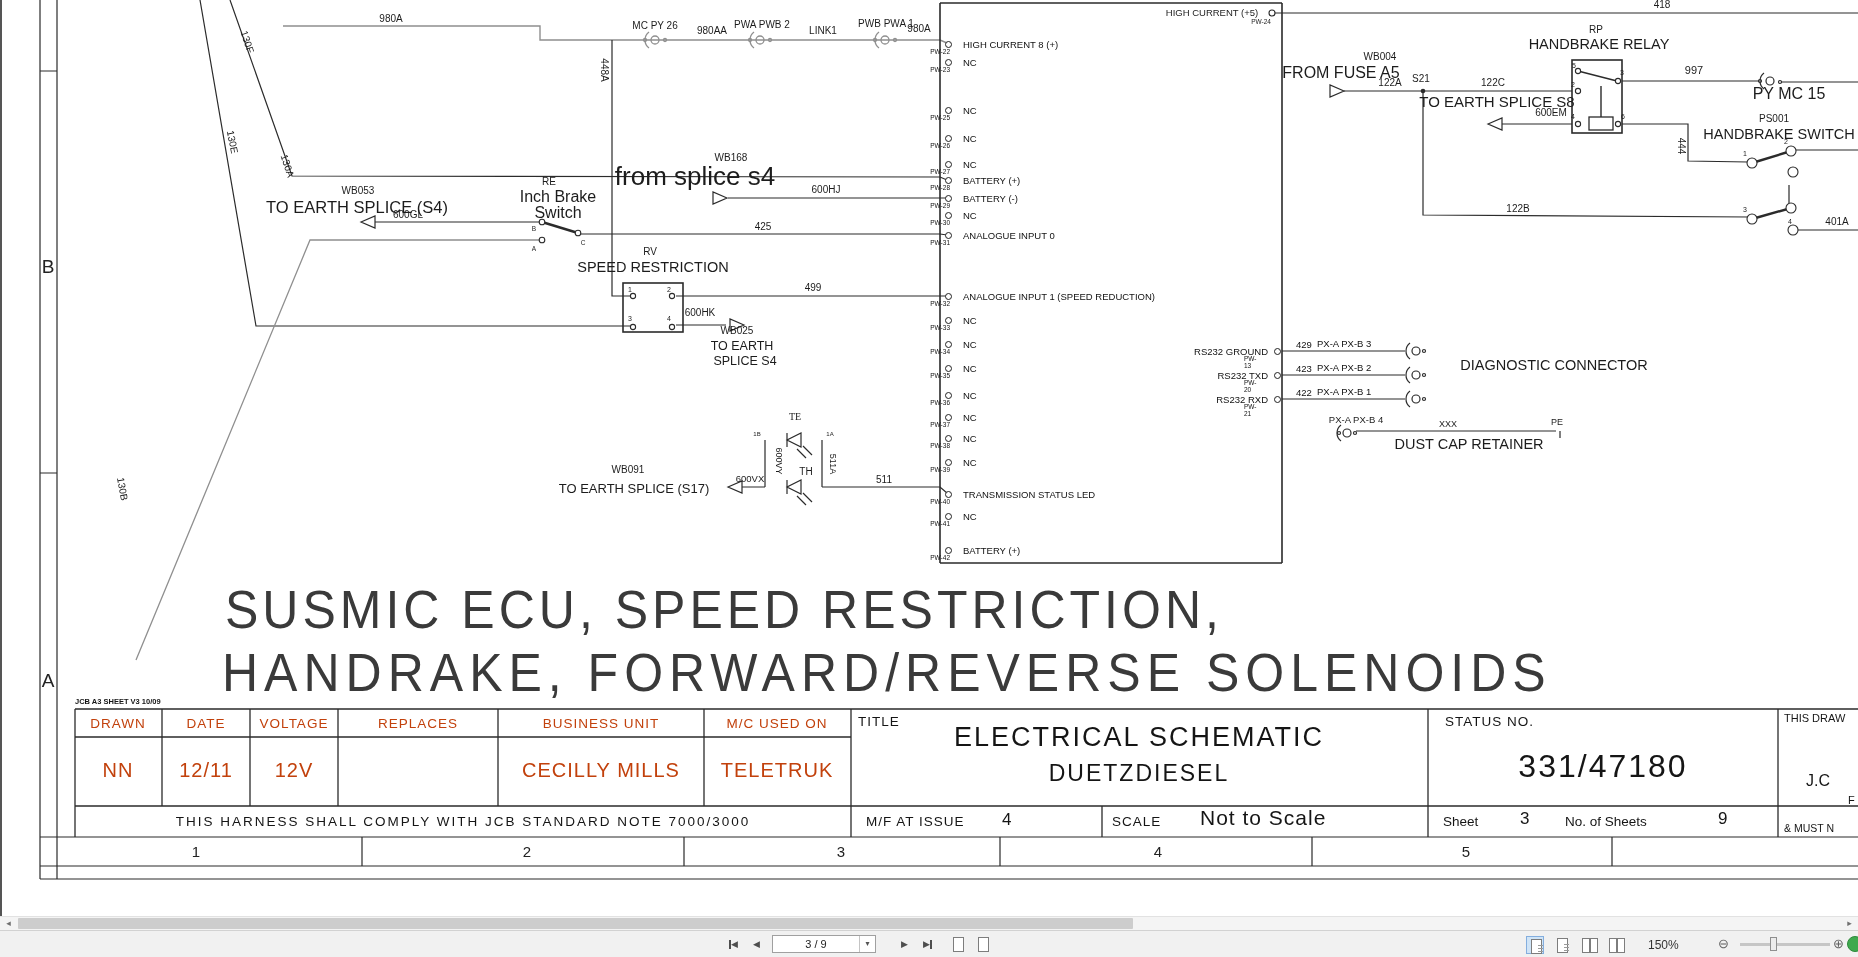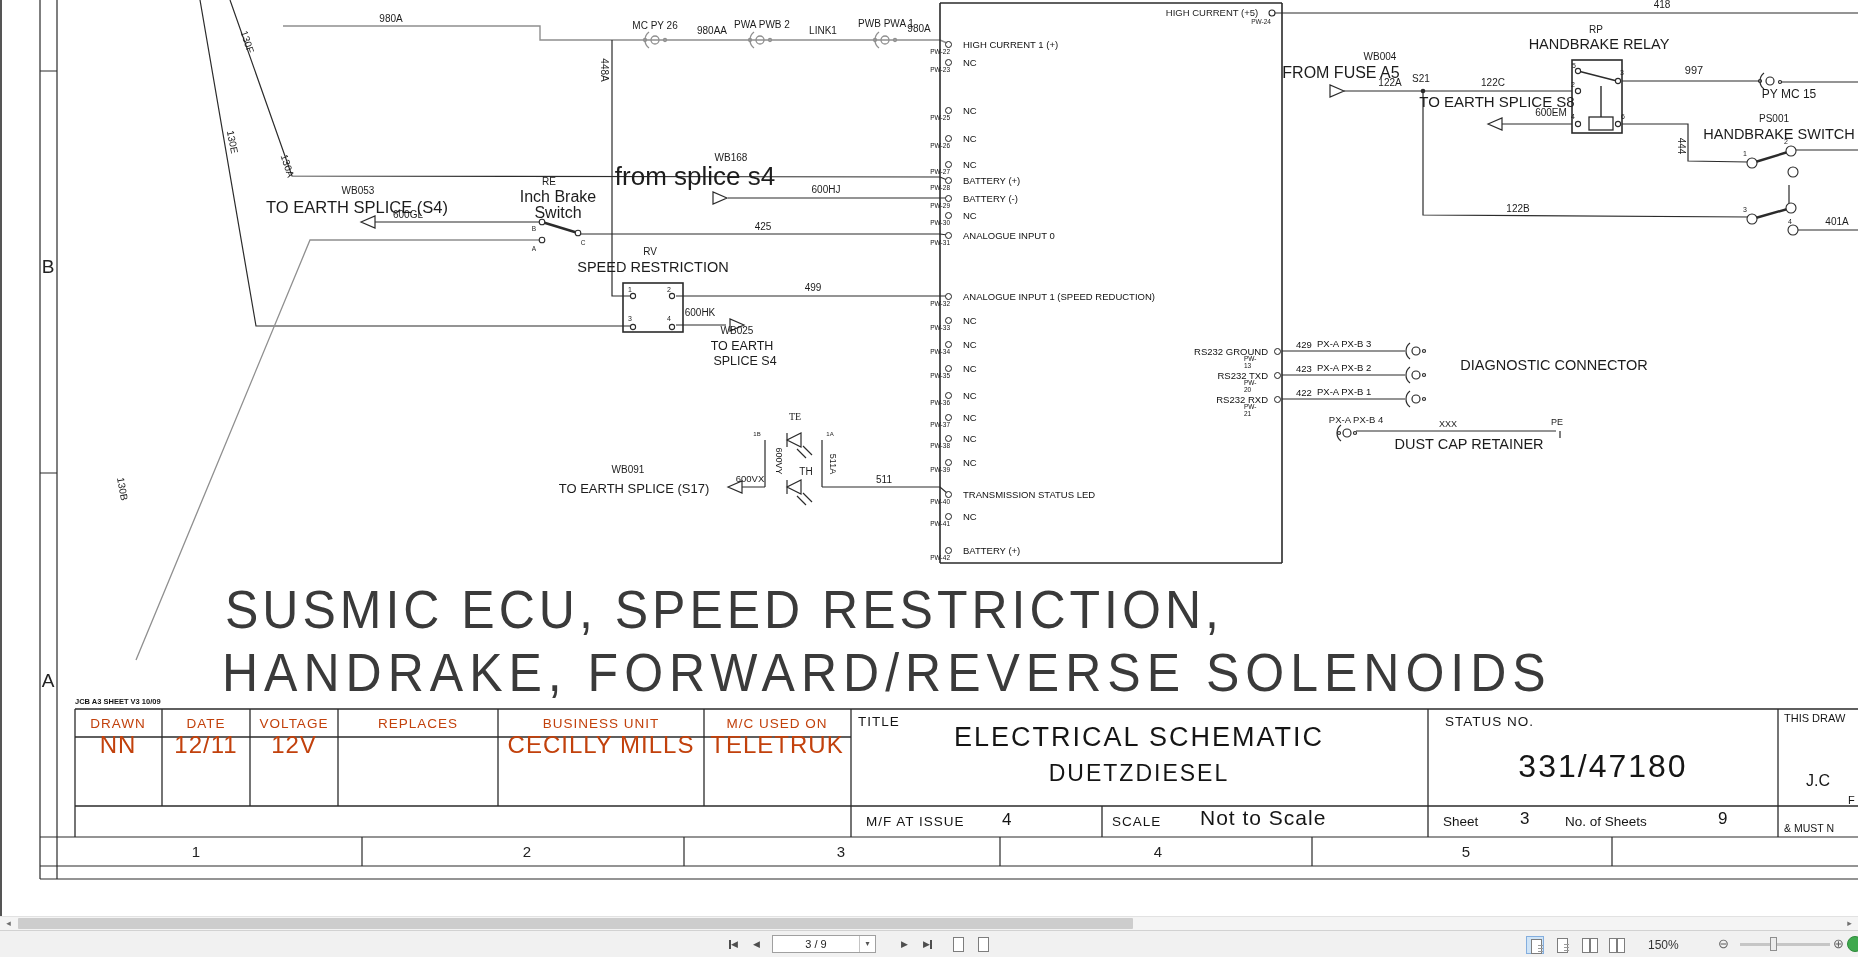--- a/index.html
+++ b/index.html
@@ -20,21 +20,21 @@
   .diag-pin{position:absolute;left:54px;top:4px;font-size:6.5px;color:#111;}
   .diag-circle{position:absolute;left:84px;top:-3px;width:5px;height:5px;border:1px solid #222;border-radius:50%;background:#fff;}
   .diag-num{position:absolute;left:106px;top:-12px;font-size:9.5px;color:#111;}
   .diag-conn{position:absolute;left:127px;top:-13px;font-size:9.5px;color:#111;white-space:nowrap;}
   
   .grid-letter{position:absolute;transform:translate(-50%,-50%);font-size:19px;color:#222;}
   .grid-number{position:absolute;transform:translate(-50%,-50%);font-size:15px;color:#222;}
   
   .tb-col{position:absolute;top:709px;transform:translateX(-50%);text-align:center;color:#c2410c;}
   .tb-h{font-size:13.5px;margin-top:7px;letter-spacing:1px;}
-  .tb-v{font-size:24px;margin-top:0;letter-spacing:1px;}
+  .tb-v{font-size:20px;margin-top:28px;letter-spacing:1px;}
   .tb-text{position:absolute;color:#151515;white-space:nowrap;}
   
   #hscroll{position:absolute;left:0;top:916px;width:1858px;height:14px;background:#f4f4f4;border-top:1px solid #e2e2e2;box-sizing:border-box;}
   .scroll-btn{position:absolute;top:0;width:17px;height:13px;color:#6f6f6f;font-size:9px;text-align:center;line-height:13px;background:#f4f4f4;}
   #scroll-thumb{position:absolute;left:18px;top:1px;width:1115px;height:11px;background:#cdcdcd;border-radius:1px;}
   #toolbar{position:absolute;left:0;top:930px;width:1858px;height:27px;background:#f1f1f1;border-top:1px solid #d2d2d2;box-sizing:border-box;}
   .tb-btn{position:absolute;top:7px;font-size:9px;color:#4e4e4e;line-height:12px;cursor:default;}
   .nav-bar{display:inline-block;width:2px;height:9px;background:#4e4e4e;vertical-align:middle;}
   #page-box{position:absolute;left:772px;top:4px;width:104px;height:18px;background:#fff;border:1px solid #a0a0a0;box-sizing:border-box;font-size:11px;color:#222;}
   #page-box .pg-txt{position:absolute;left:0;right:16px;top:2px;text-align:center;}
@@ -229,21 +229,21 @@
         <div class="lbl" style="left: 1573px; top: 116px; font-size: 7px;">4</div>
         <div class="lbl" style="left: 1623px; top: 116px; font-size: 7px;">6</div>
         <div class="lbl" style="left: 1380px; top: 57px; font-size: 10px; text-align: center;">WB004</div>
         <div class="lbl" style="left: 1341px; top: 73px; font-size: 16px;">FROM FUSE A5</div>
         <div class="lbl" style="left: 1390px; top: 83px; font-size: 10px;">122A</div>
         <div class="lbl" style="left: 1421px; top: 79px; font-size: 10px;">S21</div>
         <div class="lbl" style="left: 1493px; top: 83px; font-size: 10px;">122C</div>
         <div class="lbl" style="left: 1497px; top: 101px; font-size: 15px;">TO EARTH SPLICE S8</div>
         <div class="lbl" style="left: 1551px; top: 113px; font-size: 10px;">600EM</div>
         <div class="lbl" style="left: 1694px; top: 70px; font-size: 11px;">997</div>
-        <div class="lbl" style="left: 1789px; top: 94px; font-size: 12px;">PY MC 15</div>
+        <div class="lbl" style="left: 1789px; top: 94px; font-size: 16px;">PY MC 15</div>
         <div class="lbl" style="left: 1774px; top: 119px; font-size: 10px;">PS001</div>
         <div class="lbl" style="left: 1779px; top: 134px; font-size: 14.5px;">HANDBRAKE SWITCH</div>
         <div class="lbl" style="left: 1745px; top: 153px; font-size: 7px;">1</div>
         <div class="lbl" style="left: 1786px; top: 141px; font-size: 7px;">2</div>
         <div class="lbl" style="left: 1745px; top: 209px; font-size: 7px;">3</div>
         <div class="lbl" style="left: 1790px; top: 221px; font-size: 7px;">4</div>
         <div class="lbl" style="left: 1681px; top: 146px; font-size: 10px; transform: translate(-50%, -50%) rotate(90deg);">444</div>
         <div class="lbl" style="left: 1518px; top: 209px; font-size: 10px;">122B</div>
         <div class="lbl" style="left: 1837px; top: 222px; font-size: 10px;">401A</div>
         <div class="lbl" style="left: 1554px; top: 365px; font-size: 14.5px;">DIAGNOSTIC CONNECTOR</div>
@@ -251,21 +251,21 @@
         <div class="lbl" style="left: 1448px; top: 424px; font-size: 9px;">XXX</div>
         <div class="lbl" style="left: 1557px; top: 422px; font-size: 9px;">PE</div>
         <div class="lbl" style="left: 1469px; top: 444px; font-size: 14.5px;">DUST CAP RETAINER</div>
       </div>
 
     <div>
 
         <div class="ecu-pin" style="top: 44px;">
           <span class="pin-circle"></span>
           <span class="pin-id">PW-22</span>
-          <span class="pin-name">HIGH CURRENT 1 (+)</span>
+          <span class="pin-name">HIGH CURRENT 8 (+)</span>
         </div>
 
         <div class="ecu-pin" style="top: 62px;">
           <span class="pin-circle"></span>
           <span class="pin-id">PW-23</span>
           <span class="pin-name">NC</span>
         </div>
 
         <div class="ecu-pin" style="top: 110px;">
           <span class="pin-circle"></span>
@@ -455,20 +455,21 @@
       </div>
     <div class="tb-text" style="left:858px;top:714px;font-size:13.5px;letter-spacing:1px;">TITLE</div>
     <div class="tb-text" style="left:1139px;top:722px;font-size:27px;letter-spacing:2px;transform:translateX(-50%);">ELECTRICAL SCHEMATIC</div>
     <div class="tb-text" style="left:1139px;top:760px;font-size:23px;letter-spacing:2px;transform:translateX(-50%);">DUETZDIESEL</div>
     <div class="tb-text" style="left:1445px;top:714px;font-size:13.5px;letter-spacing:1px;">STATUS NO.</div>
     <div class="tb-text" style="left:1603px;top:748px;font-size:32px;letter-spacing:2px;transform:translateX(-50%);">331/47180</div>
     <div class="tb-text" style="left:1784px;top:712px;font-size:11px;">THIS DRAW</div>
     <div class="tb-text" style="left:1806px;top:772px;font-size:16px;">J.C</div>
     <div class="tb-text" style="left:1848px;top:794px;font-size:11px;">F</div>
     <div class="tb-text" style="left:1784px;top:822px;font-size:10.5px;">&amp; MUST N</div>
+    <div class="tb-text" style="left:463px;top:814px;font-size:13.5px;letter-spacing:2px;transform:translateX(-50%);">THIS HARNESS SHALL COMPLY WITH JCB STANDARD NOTE 7000/3000</div>
     <div class="tb-text" style="left:866px;top:814px;font-size:13.5px;letter-spacing:1px;">M/F AT ISSUE</div>
     <div class="tb-text" style="left:1002px;top:810px;font-size:17px;">4</div>
     <div class="tb-text" style="left:1112px;top:814px;font-size:13.5px;letter-spacing:1px;">SCALE</div>
     <div class="tb-text" style="left:1200px;top:806px;font-size:21px;letter-spacing:1px;">Not to Scale</div>
     <div class="tb-text" style="left:1443px;top:814px;font-size:13.5px;">Sheet</div>
     <div class="tb-text" style="left:1520px;top:809px;font-size:17px;">3</div>
     <div class="tb-text" style="left:1565px;top:814px;font-size:13.5px;">No. of Sheets</div>
     <div class="tb-text" style="left:1718px;top:809px;font-size:17px;">9</div>
   </div>
 

